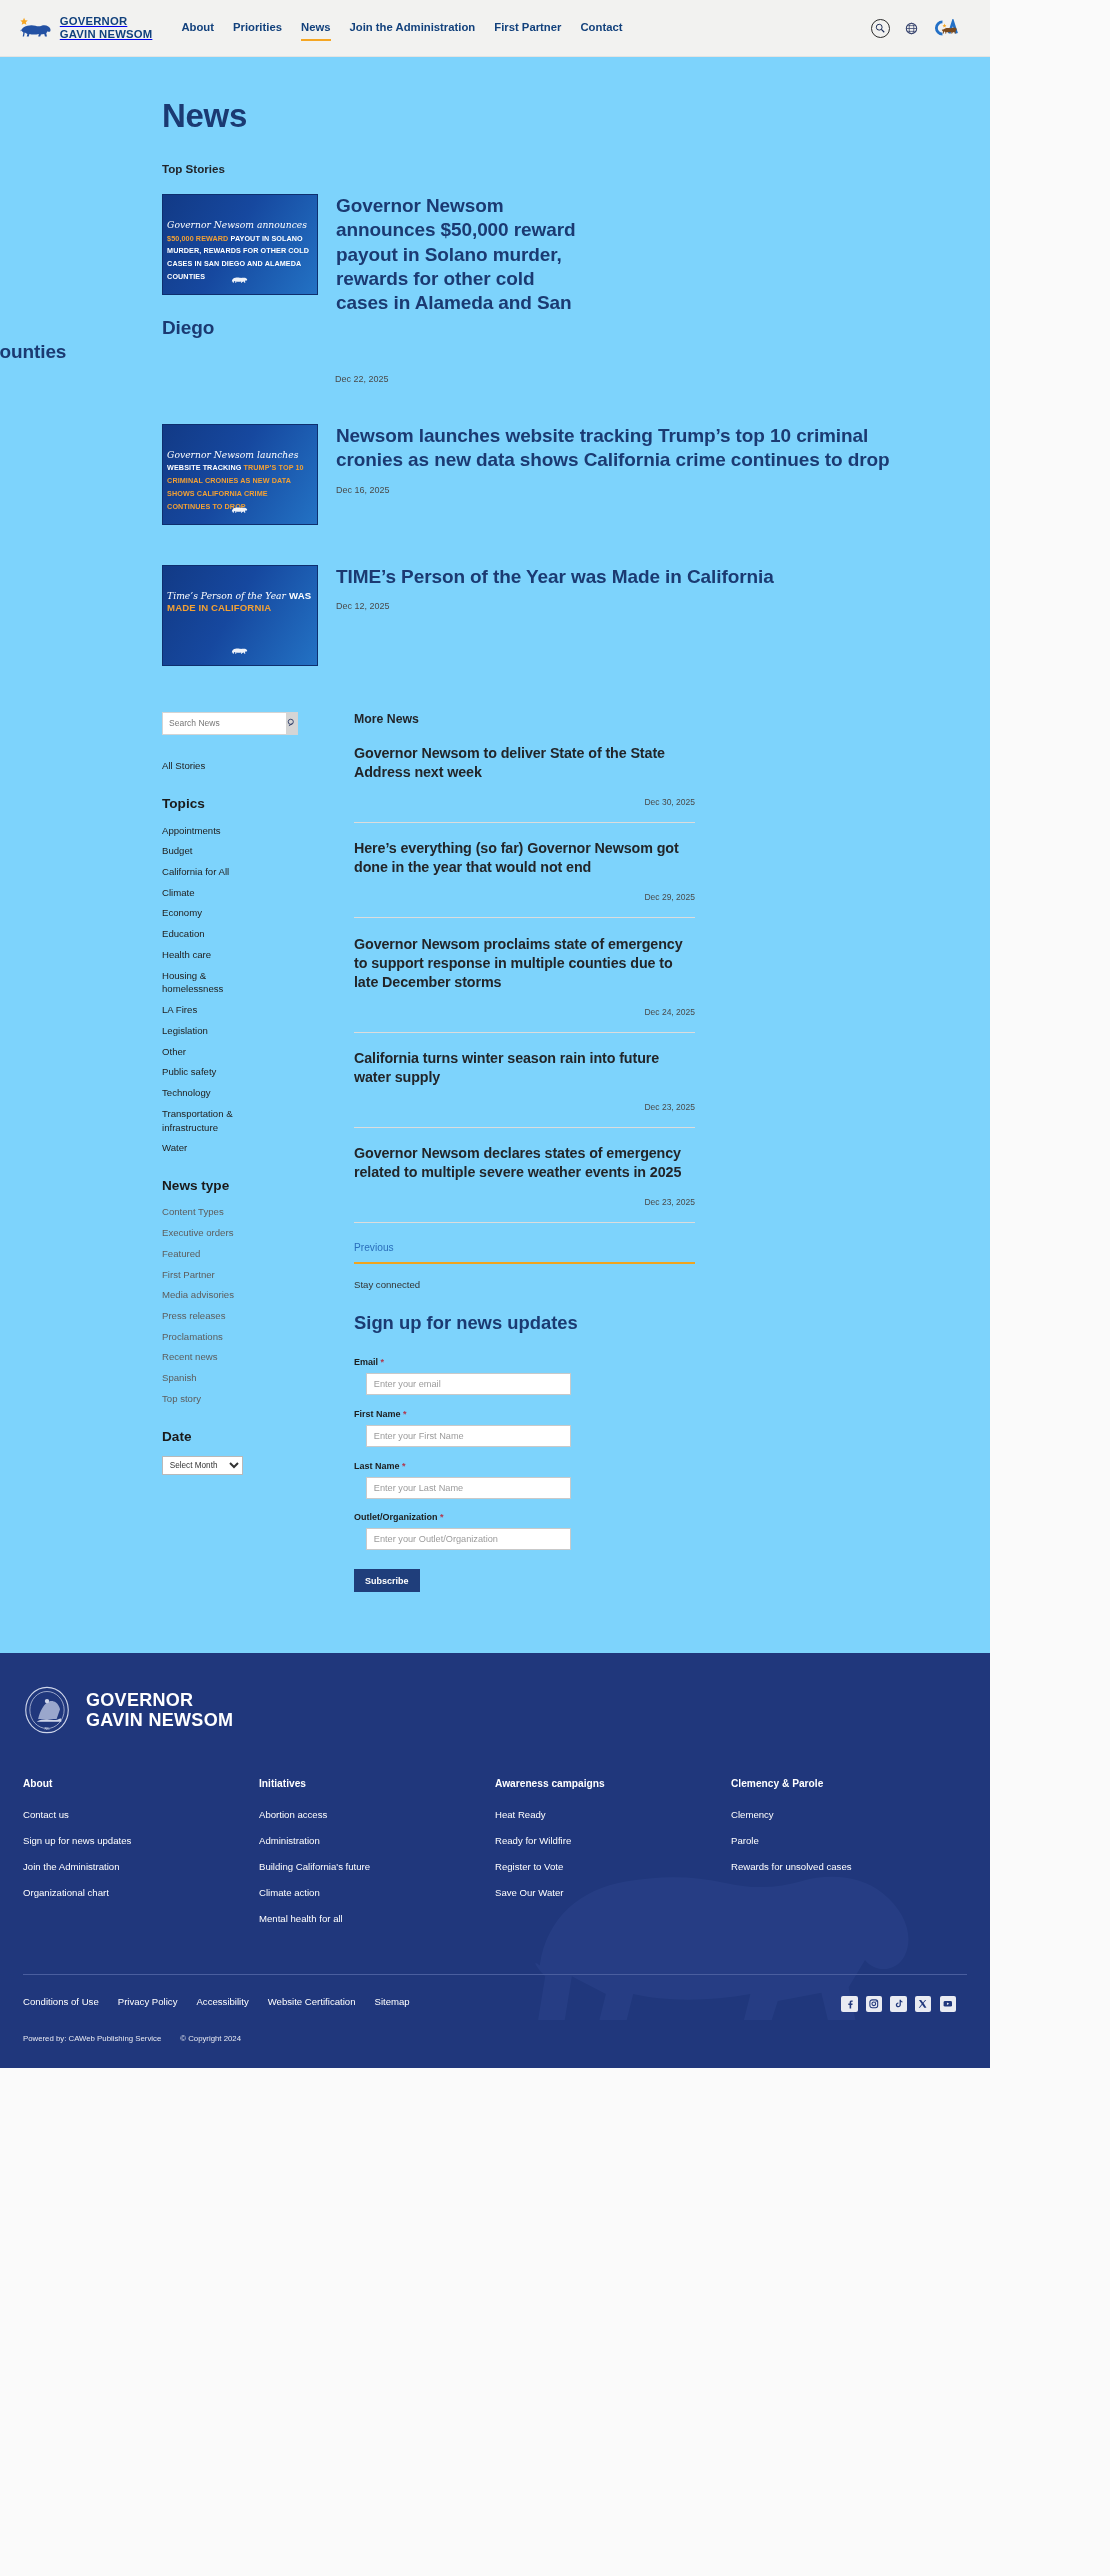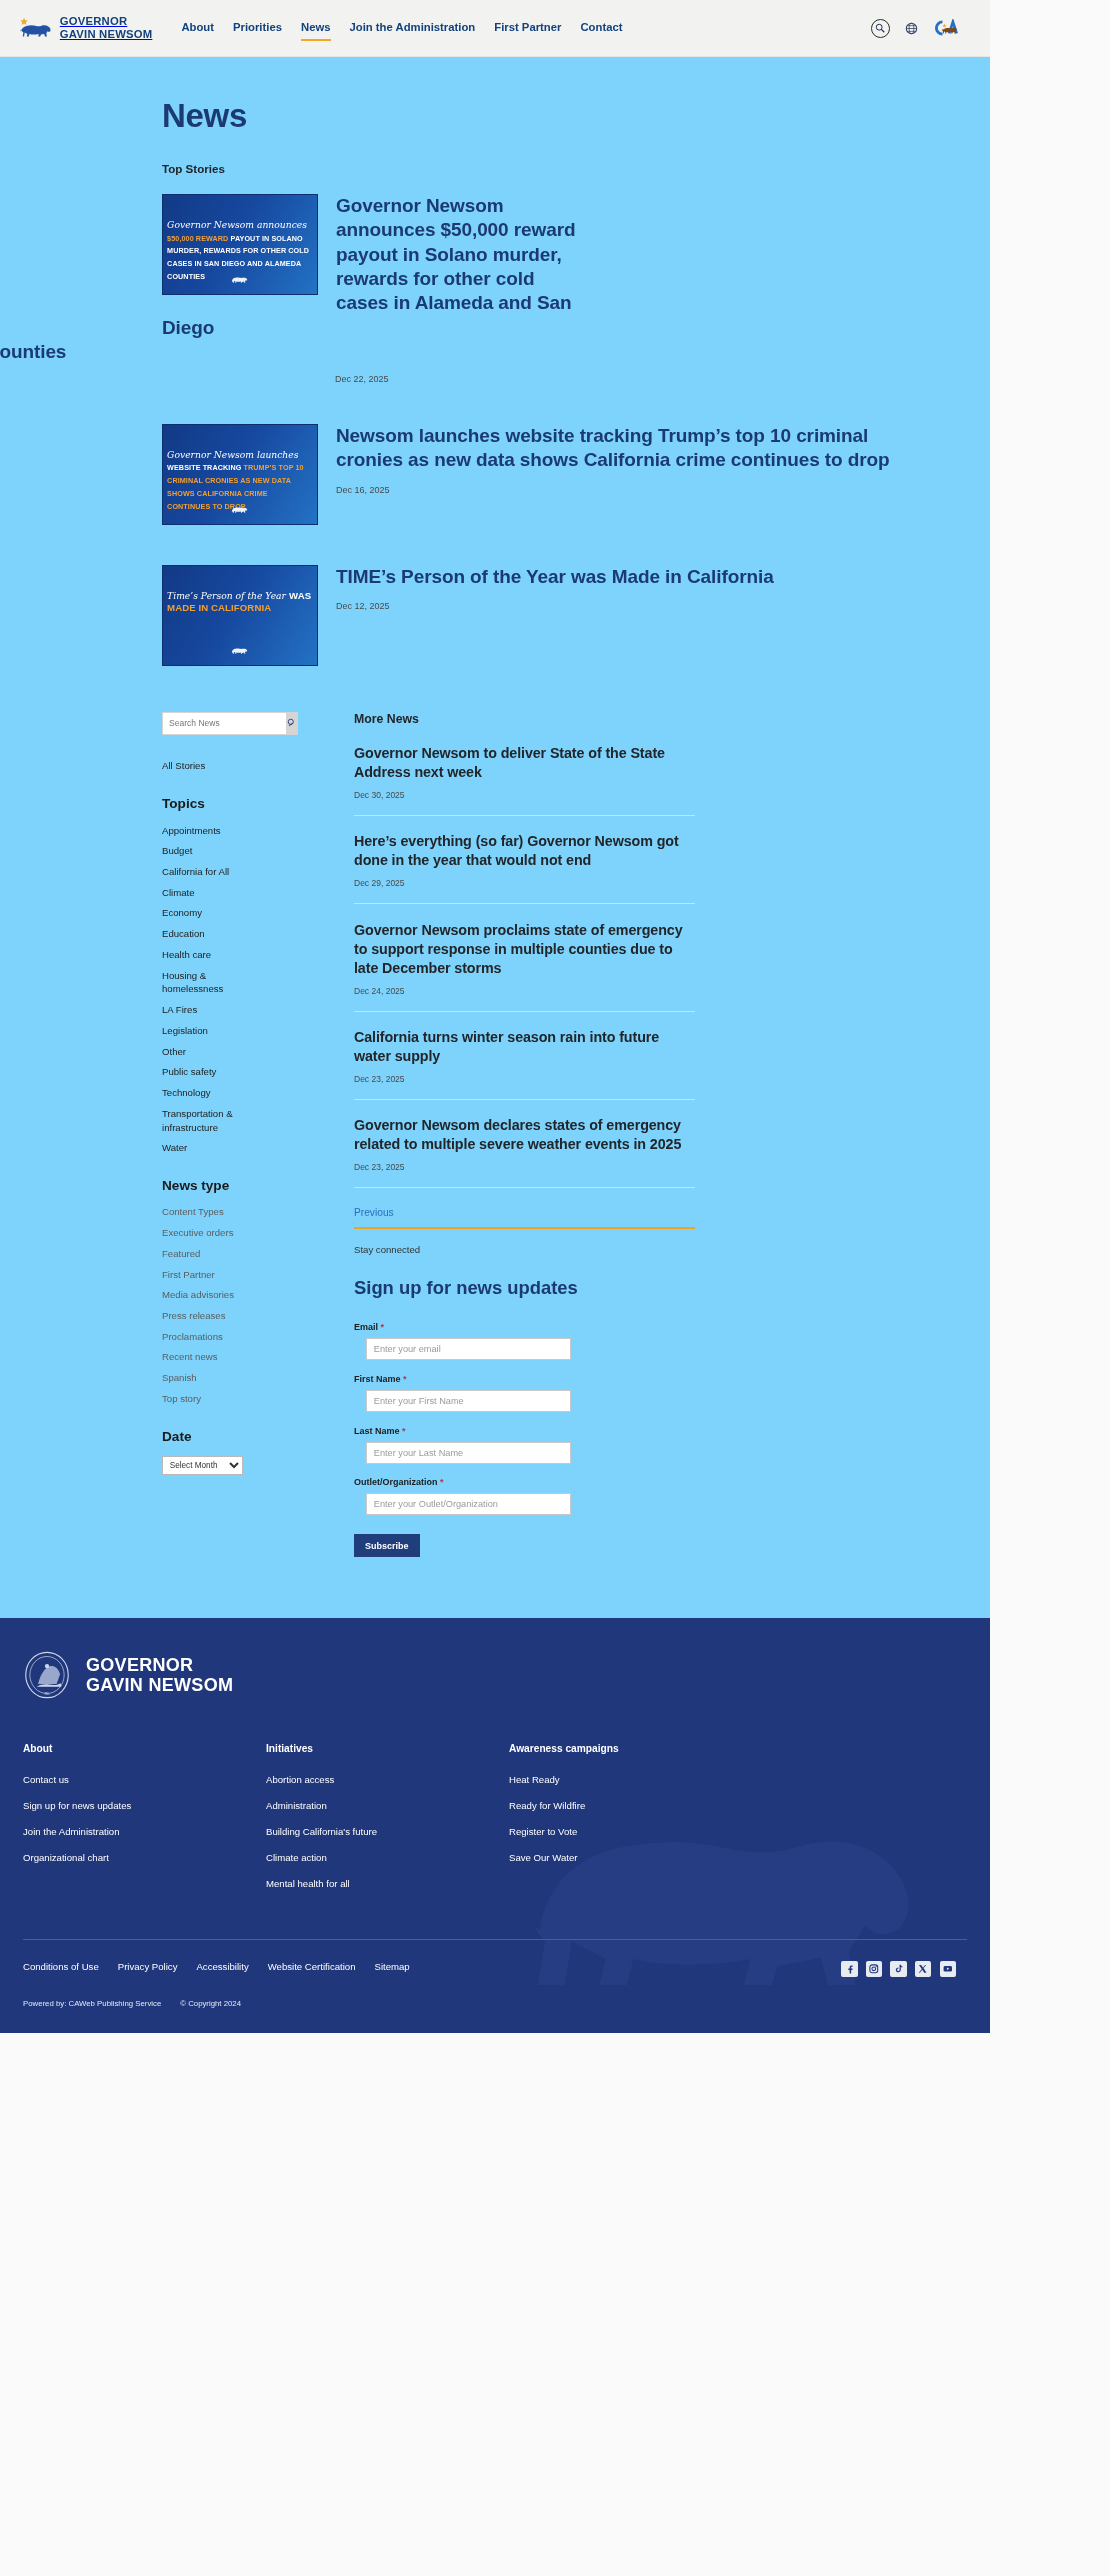--- a/index.html
+++ b/index.html
@@ -155,21 +155,21 @@
 
   .more-col { margin-left: 35px; width: 341px; }
   .more-title { font-size: 12.3px; font-weight: bold; color: #22252a; margin-bottom: 18px; }
   .more-item { padding-bottom: 15px; border-bottom: 0.7px solid #dcdcdc; margin-bottom: 16.4px; }
   .more-item:last-of-type { border-bottom: 0.7px solid #dcdcdc; }
   .more-head {
     font-size: 14.3px; line-height: 1.33; font-weight: bold;
     color: #222529; letter-spacing: -0.1px;
   }
   .more-head a { color: inherit; text-decoration: none; }
-  .more-date { font-size: 8.5px; color: #4a4a4a; margin-top: 8px; }
+  .more-date { font-size: 8.5px; color: #4a4a4a; margin-top: 15px; text-align: right; }
 
   .pager { margin-top: 18px; }
   .pager a { color: #2a6ebb; font-size: 10.2px; text-decoration: none; }
   .pager-rule { height: 2.7px; background: #f0a41e; margin-top: 8.2px; }
 
   .stay { font-size: 9.6px; color: #333; margin-top: 15px; }
   .signup-title {
     font-size: 18.4px; font-weight: bold; color: #1b3a72; margin: 22px 0 23px 0;
   }
   .field { margin-bottom: 13.6px; }
@@ -480,20 +480,26 @@
         <a href="#">Climate action</a>
         <a href="#">Mental health for all</a>
       </div>
       <div class="fcol">
         <h4>Awareness campaigns</h4>
         <a href="#">Heat Ready</a>
         <a href="#">Ready for Wildfire</a>
         <a href="#">Register to Vote</a>
         <a href="#">Save Our Water</a>
       </div>
+      <div class="fcol">
+        <h4>Clemency &amp; Parole</h4>
+        <a href="#">Clemency</a>
+        <a href="#">Parole</a>
+        <a href="#">Rewards for unsolved cases</a>
+      </div>
     </div>
 
     <div class="footer-rule"></div>
 
     <div class="footer-bottom">
       <div class="legal-links">
         <a href="#">Conditions of Use</a>
         <a href="#">Privacy Policy</a>
         <a href="#">Accessibility</a>
         <a href="#">Website Certification</a>

